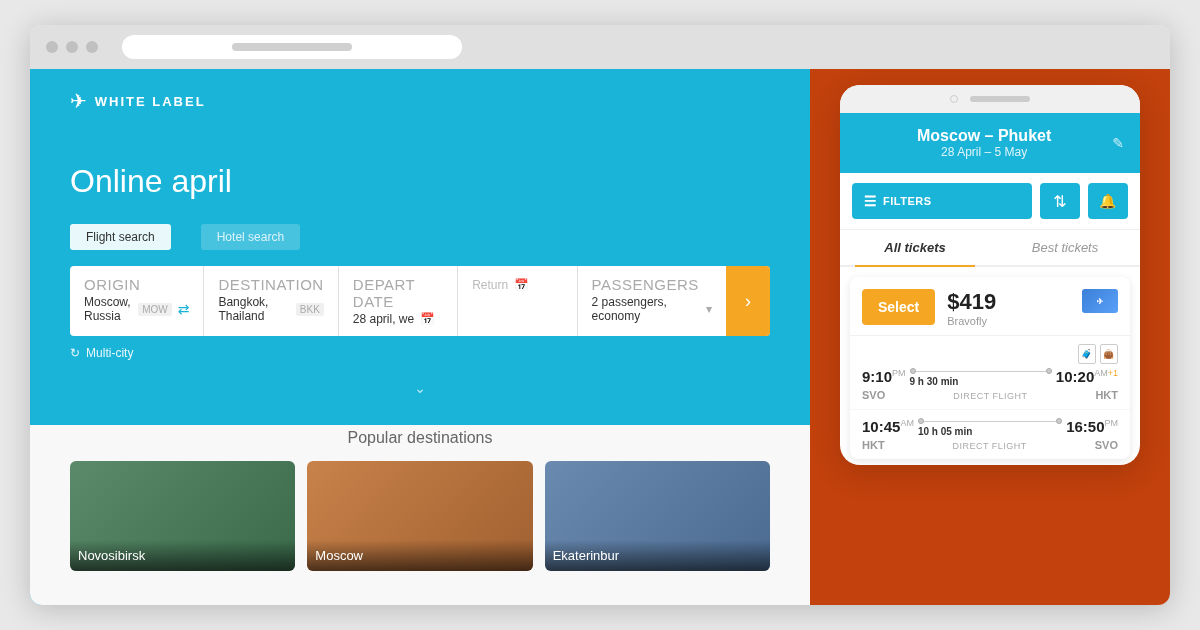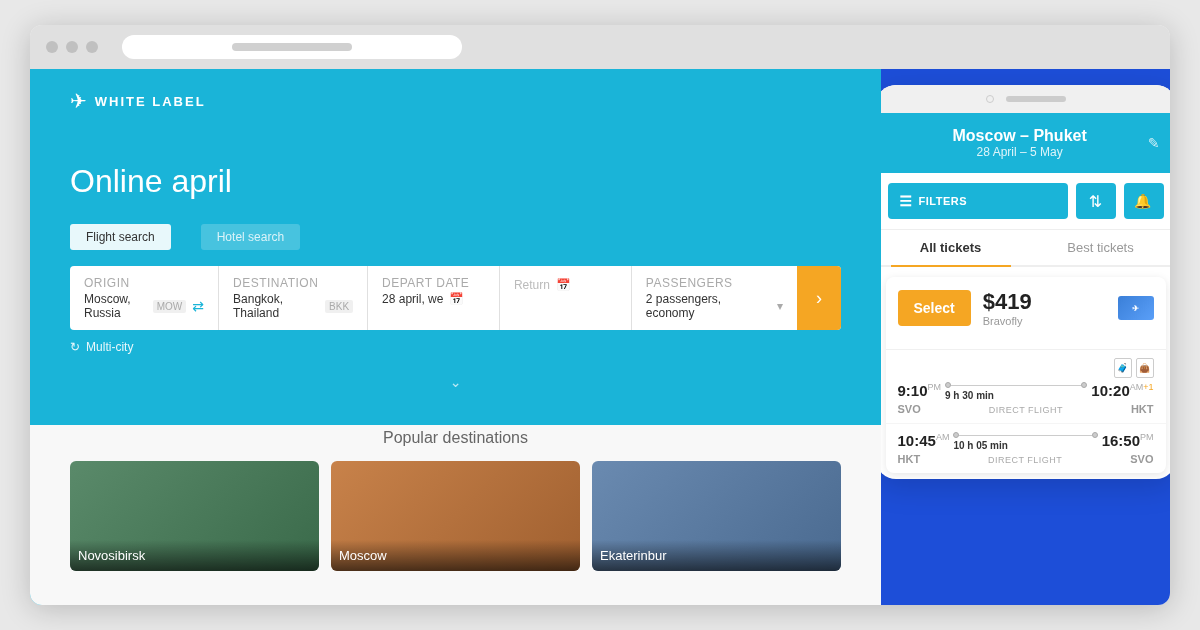--- a/index.html
+++ b/index.html
@@ -139,21 +139,21 @@
     }
 
     .search-field {
       flex: 1;
       padding: 10px 14px;
       border-right: 1px solid #e0e0e0;
       min-width: 0;
     }
 
     .search-field-label {
-      font-size: 12px;
+      font-size: 15px;
       color: #aaa;
       text-transform: uppercase;
       letter-spacing: 0.5px;
       margin-bottom: 2px;
     }
 
     .search-field-value {
       font-size: 12px;
       color: #333;
       display: flex;
@@ -264,22 +264,22 @@
     }
 
     .card-name {
       color: white;
       font-size: 13px;
       font-weight: 500;
     }
 
     
     .mobile-panel {
-      width: 289px;
-      background: #1d4ed8;
+      width: 360px;
+      background: #c2410c;
       display: flex;
       flex-direction: column;
       align-items: center;
       justify-content: flex-start;
       padding: 16px 20px;
       flex-shrink: 0;
     }
 
     .phone-frame {
       width: 300px;
@@ -377,20 +377,21 @@
       display: flex;
       align-items: center;
       justify-content: center;
       cursor: pointer;
     }
 
     .tabs-bar {
       display: flex;
       border-bottom: 2px solid #eee;
       background: white;
+      font-style: italic;
     }
 
     .tab-item {
       flex: 1;
       text-align: center;
       padding: 10px 0;
       font-size: 13px;
       color: #333;
       cursor: pointer;
       position: relative;
@@ -418,22 +419,22 @@
     .ticket-card {
       background: white;
       margin: 10px 10px 6px;
       border-radius: 8px;
       box-shadow: 0 2px 8px rgba(0,0,0,0.1);
       overflow: hidden;
     }
 
     .ticket-top {
       display: flex;
-      align-items: center;
-      padding: 12px 12px 22px;
+      align-items: flex-start;
+      padding: 12px 12px 8px;
       border-bottom: 1px solid #f0f0f0;
     }
 
     .select-btn {
       background: #f5a623;
       color: white;
       border: none;
       border-radius: 4px;
       padding: 10px 16px;
       font-size: 14px;

